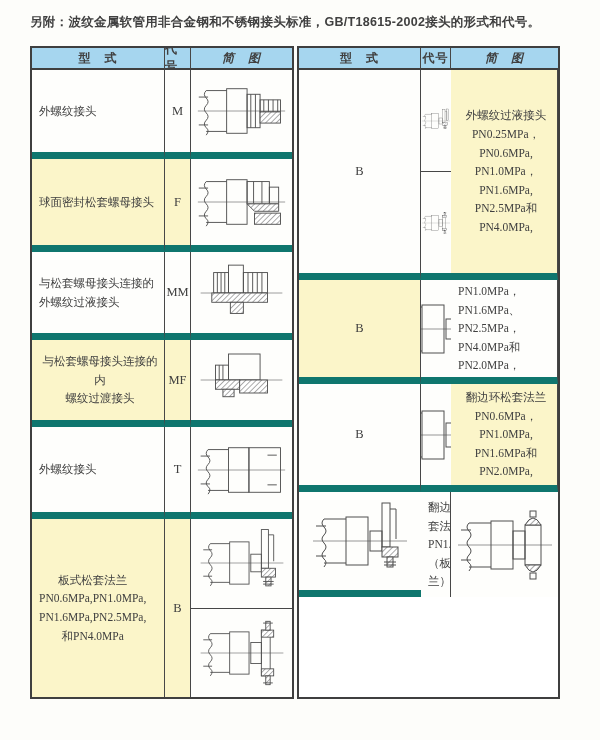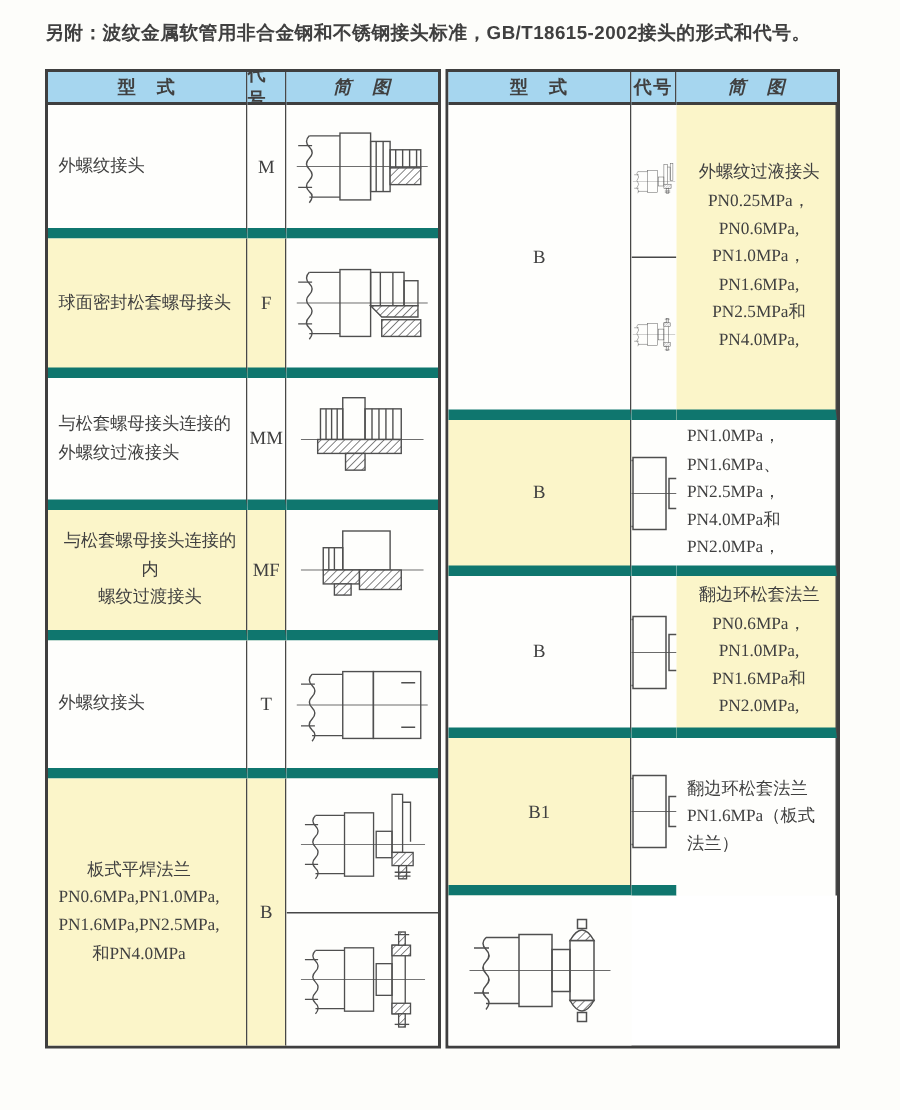--- a/index.html
+++ b/index.html
@@ -177,21 +177,21 @@
             <line x1="3" y1="42" x2="97" y2="42" stroke="#6a6a6a" stroke-width="0.7"></line>
             <use href="#g-hose" x="4" y="18"></use>
             <g fill="none" stroke="#4f4f4f" stroke-width="1">
               <rect x="58" y="18" width="34" height="48"></rect>
               <path d="M78,26 h10 M78,58 h10"></path>
             </g>
           </svg>
         </span>
       </div>
 
-      <div class="cell type hl last-row">板式平焊法兰
+      <div class="cell type hl last-row">板式松套法兰
 PN0.6MPa,PN1.0MPa,
 PN1.6MPa,PN2.5MPa,
 和PN4.0MPa</div>
       <div class="cell code hl last-row">B</div>
       <div class="cell last-col last-row diag">
         <div class="sub divided">
           <svg class="draw" width="88" height="74" viewBox="0 0 100 84">
             <line x1="3" y1="42" x2="97" y2="42" stroke="#6a6a6a" stroke-width="0.7"></line>
             <use href="#g-hose" x="4" y="18"></use>
             <use href="#g-plateup"></use>
@@ -259,21 +259,20 @@
             <line x1="3" y1="42" x2="97" y2="42" stroke="#6a6a6a" stroke-width="0.7"></line>
             <use href="#g-hose" x="4" y="18"></use>
             <use href="#g-boltsboth"></use>
           </svg>
         </span>
       </div>
 
       <div class="cell type hl">翻边环松套法兰
 PN0.6MPa，PN1.0MPa,
 PN1.6MPa和PN2.0MPa,</div>
-      <div class="cell code hl">B1</div>
       <div class="cell last-col diag">
         <span>
           <svg class="draw" width="100" height="84" viewBox="0 0 100 84">
             <line x1="3" y1="42" x2="97" y2="42" stroke="#6a6a6a" stroke-width="0.7"></line>
             <use href="#g-hose" x="4" y="18"></use>
             <use href="#g-plateup"></use>
           </svg>
         </span>
       </div>
 

